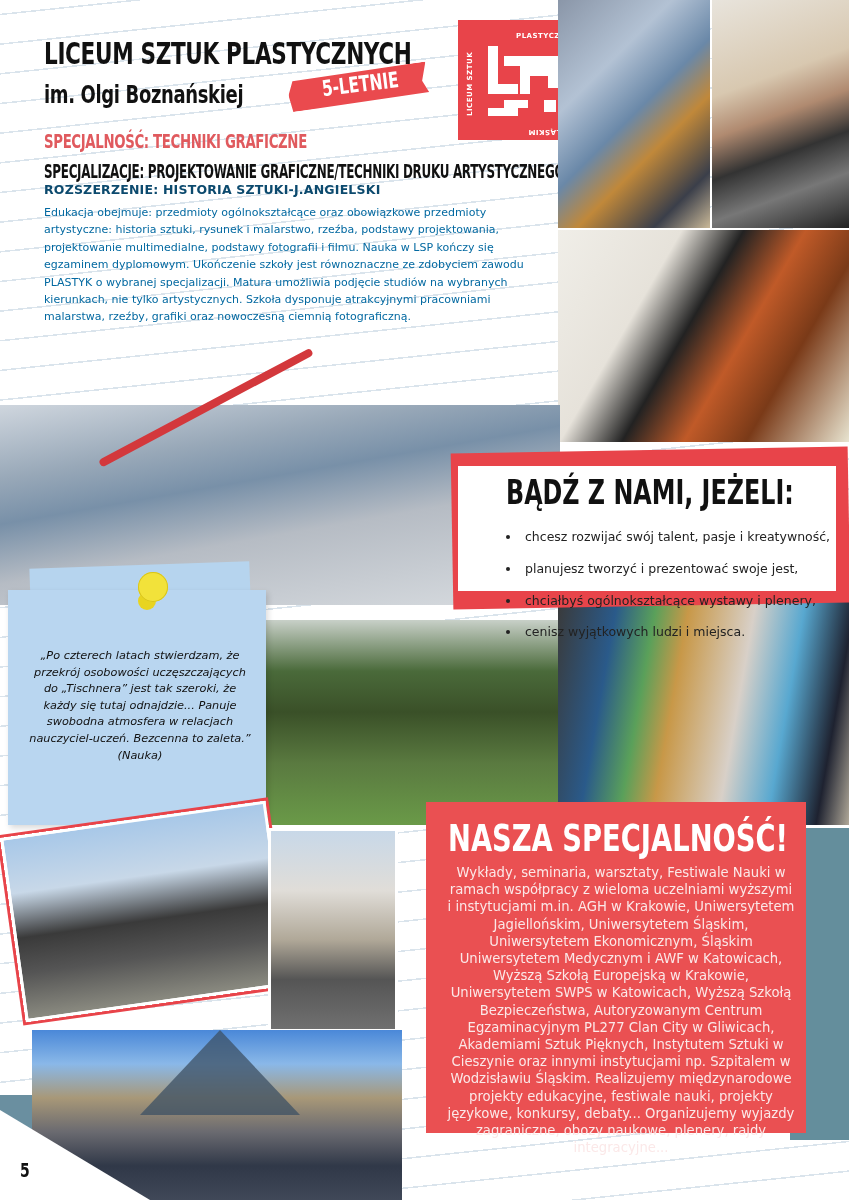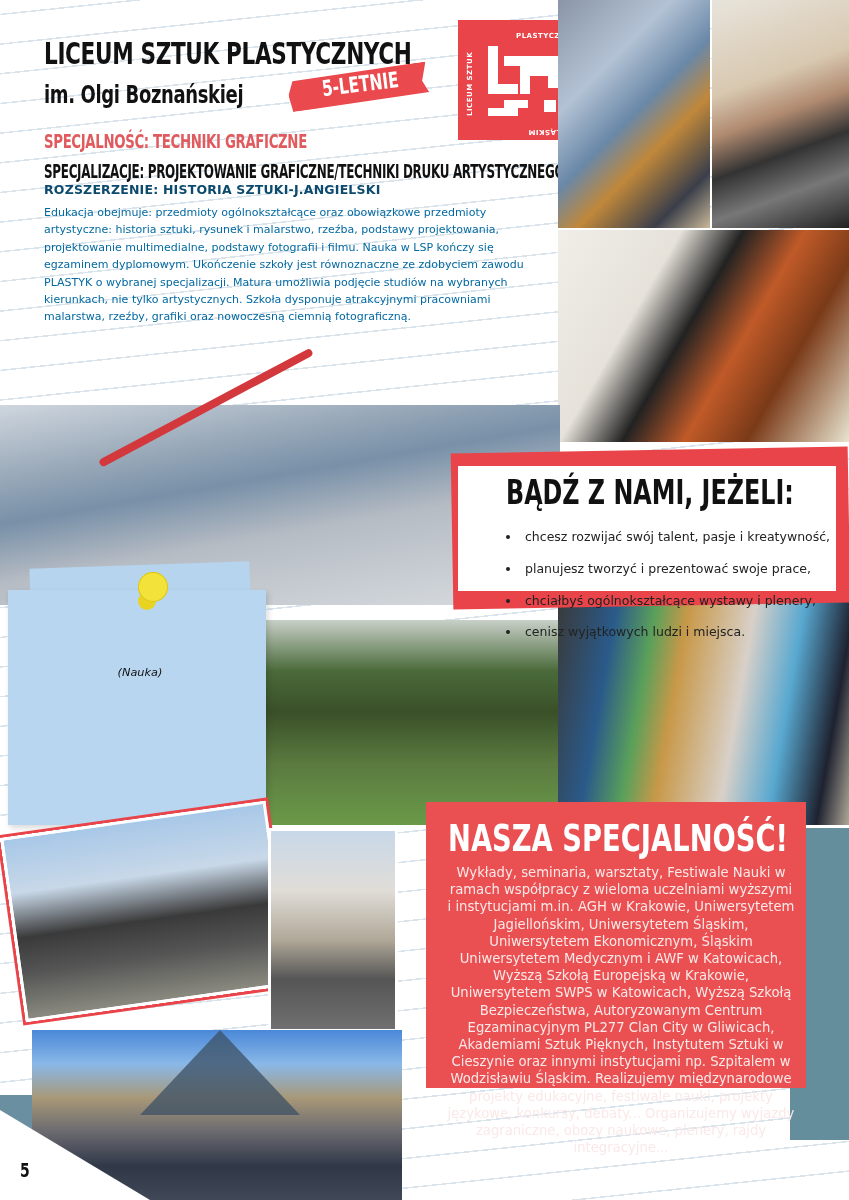--- a/index.html
+++ b/index.html
@@ -48,21 +48,21 @@
   .note { left:8px; top:590px; width:258px; height:235px; background:#b9d6f0; box-shadow:2px 3px 6px rgba(0,0,0,0.15); }
   .note-text { position:absolute; left:18px; top:58px; width:228px; font-family:"DejaVu Sans", sans-serif; font-style:italic; font-size:11.3px; line-height:16.6px; color:#111; text-align:center; }
   .pin { position:absolute; left:138px; top:572px; width:30px; height:30px; border-radius:50%; background:#f2e23a; box-shadow:-6px 14px 0 -6px #e8d420, 0 0 0 1px #d8c41a inset; }
   
   .join { left:452px; top:450px; width:397px; height:156px; background:#e8444a; transform:rotate(-1deg); }
   .join-inner { position:absolute; left:458px; top:466px; width:378px; height:125px; background:#fff; }
   .join-title { left:506px; top:472px; font-size:34px; font-weight:bold; color:#111; transform:scaleX(0.7); transform-origin:left top; white-space:nowrap; }
   .join-list { position:absolute; left:494px; top:514px; margin:0; padding:0 0 0 12px; font-size:12.5px; line-height:16.8px; color:#222; }
   .join-list li { margin:15px; padding-left:4px; }
   
-  .nasza { left:426px; top:802px; width:380px; height:286px; background:#ea5052; }
+  .nasza { left:426px; top:802px; width:380px; height:331px; background:#ea5052; }
   .nasza-title { position:absolute; left:22px; top:14px; font-size:38px; font-weight:bold; color:#fff; transform:scaleX(0.72); transform-origin:left top; white-space:nowrap; }
   .nasza-text { position:absolute; left:20px; top:62px; width:350px; font-size:13.2px; line-height:17.2px; color:#fbe8e8;text-align:center; }
 </style>
 </head>
 <body>
 
 <div class="lines"></div>
 
 <div class="abs cond title1">LICEUM SZTUK PLASTYCZNYCH</div>
 <div class="abs cond title2">im. Olgi Boznańskiej</div>
@@ -98,29 +98,29 @@
 <div class="ph p4"></div>
 <div class="brush"></div>
 <div class="ph p5"></div>
 <div class="ph p6"></div>
 
 <div class="abs join"></div>
 <div class="join-inner"></div>
 <div class="abs join-title">BĄDŹ Z NAMI, JEŻELI:</div>
 <ul class="join-list">
   <li>chcesz rozwijać swój talent, pasje i kreatywność,</li>
-  <li>planujesz tworzyć i prezentować swoje prace,</li>
+  <li>planujesz tworzyć i prezentować swoje jest,</li>
   <li>chciałbyś ogólnokształcące wystawy i plenery,</li>
   <li>cenisz wyjątkowych ludzi i miejsca.</li>
 </ul>
 
 <div class="abs note-back"></div>
 <div class="abs note">
   <div class="note-text">
-    <br>
+    <span>„Po czterech latach stwierdzam, że przekrój osobowości uczęszczających do „Tischnera” jest tak szeroki, że każdy się tutaj odnajdzie... Panuje swobodna atmosfera w relacjach nauczyciel-uczeń. Bezcenna to zaleta.”</span><br>
     <span>(Nauka)</span>
   </div>
 </div>
 <div class="pin"></div>
 
 <div class="abs teal2"></div>
 <div class="abs teal1"></div>
 <div class="ph p7"></div>
 <div class="ph p8"></div>
 <div class="ph p9"></div>

